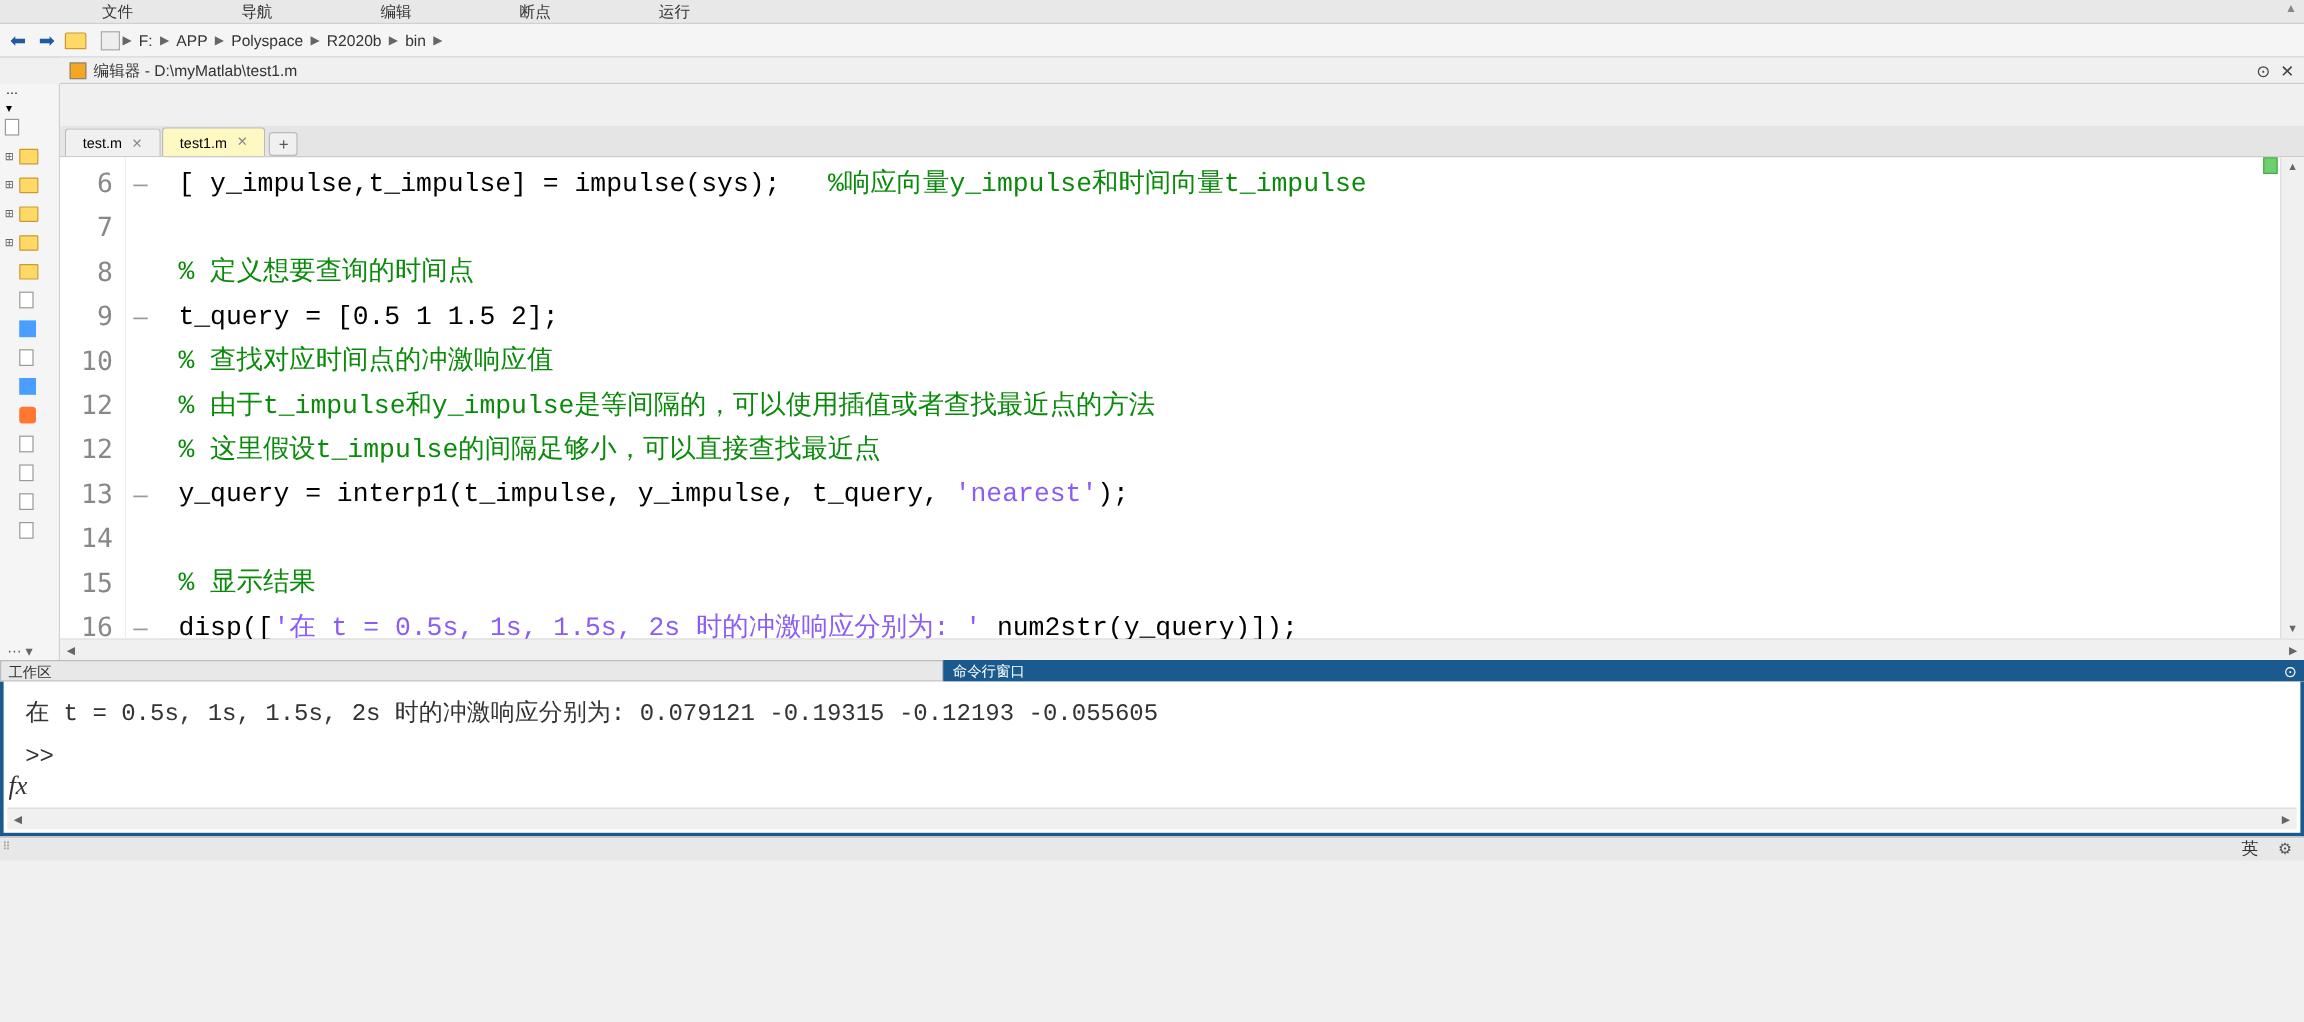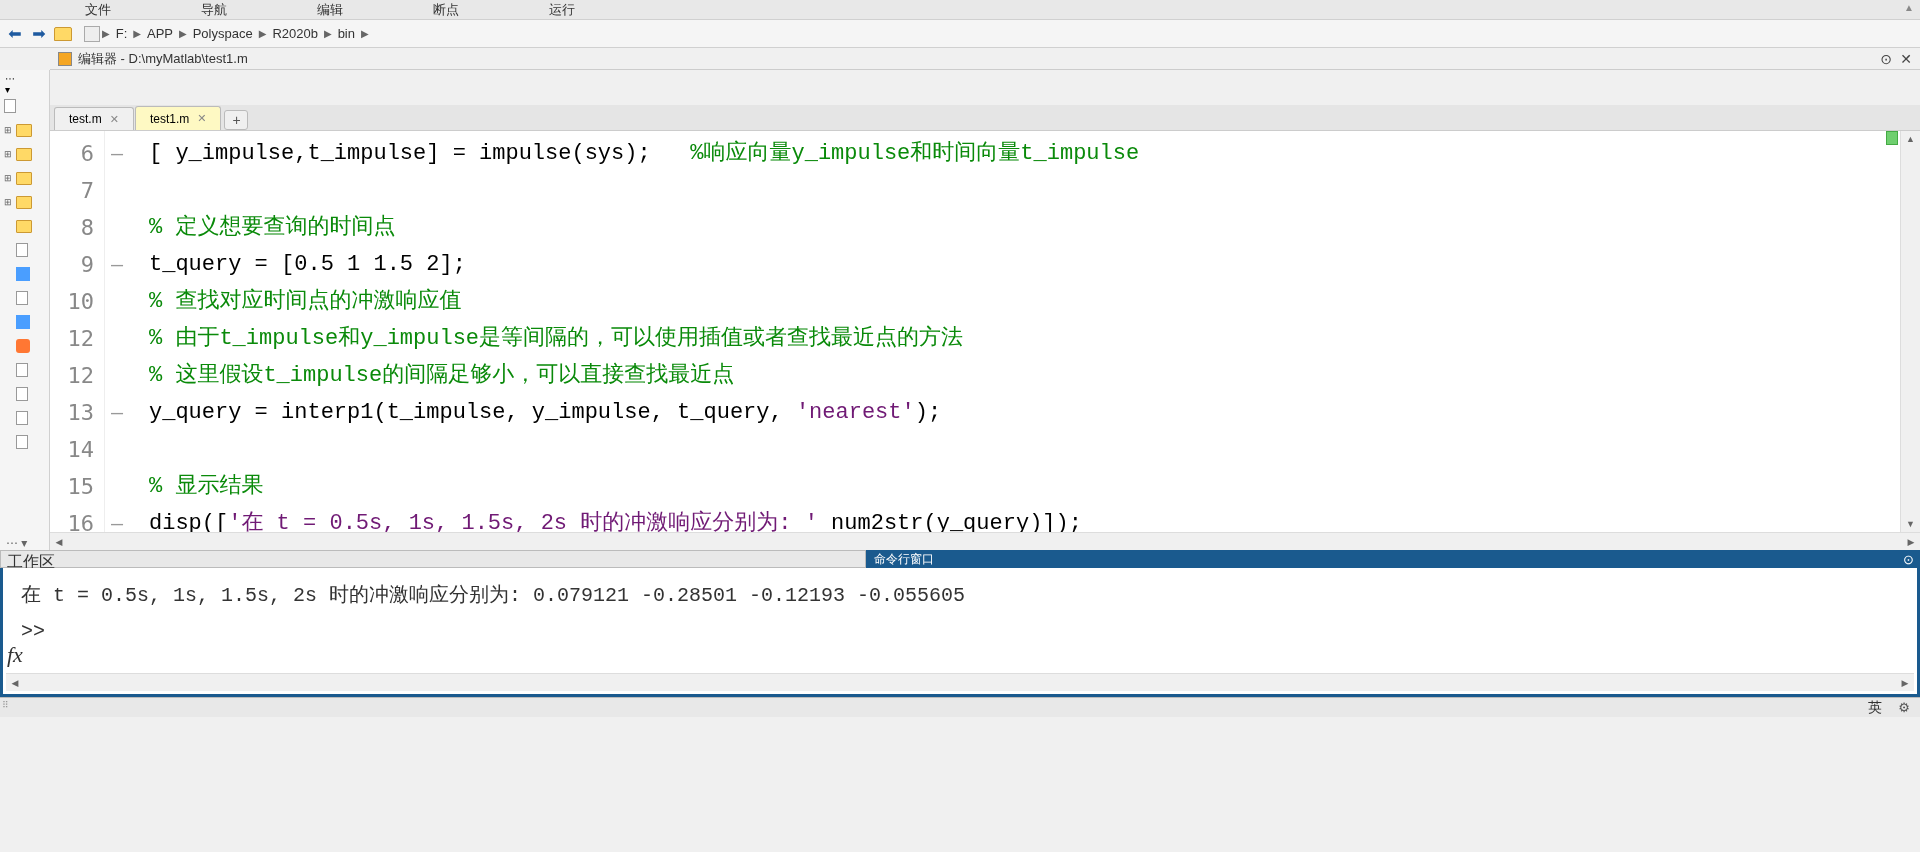--- a/index.html
+++ b/index.html
@@ -41,32 +41,32 @@
     .tab.active { background: #fef9c3; height: 24px; }
     .tab-close { font-size: 11px; color: #888; cursor: pointer; }
     .tab-add { width: 24px; height: 20px; display: flex; align-items: center; justify-content: center; background: #f0f0f0; border: 1px solid #bbb; border-radius: 3px; cursor: pointer; color: #555; margin-left: 2px; font-size: 14px; }
     
     .code-area { flex: 1; display: flex; overflow: hidden; position: relative; }
     .line-numbers { width: 55px; background: #fff; text-align: right; padding: 4px 10px 4px 4px; font-family: Consolas, monospace; font-size: 22px; color: #888; border-right: 1px solid #eee; line-height: 37px; }
     .line-markers { width: 32px; background: #fff; padding: 4px 6px; font-family: Consolas, monospace; font-size: 20px; color: #999; line-height: 37px; }
     .code-content { flex: 1; padding: 4px 12px; font-family: Consolas, "Courier New", monospace; font-size: 22px; line-height: 37px; white-space: pre; overflow: auto; }
     .code-line { height: 37px; }
     .c-comment { color: #0a8a0a; }
-    .c-string { color: #701a75; }
+    .c-string { color: #8b5cf6; }
     .c-default { color: #000; }
     
     .code-scrollbar { width: 20px; background: #f0f0f0; border-left: 1px solid #ddd; position: relative; }
     .scrollbar-box { position: absolute; top: 0; right: 22px; width: 12px; height: 14px; background: #6fcf6f; border: 1px solid #4a4; }
     .scroll-arrow { width: 100%; height: 16px; display: flex; align-items: center; justify-content: center; font-size: 9px; color: #666; cursor: pointer; }
     
     .h-scrollbar { height: 18px; background: #f0f0f0; border-top: 1px solid #ddd; display: flex; }
     .h-scroll-arrow { width: 18px; display: flex; align-items: center; justify-content: center; font-size: 9px; color: #666; cursor: pointer; }
     
     .workspace-row { display: flex; height: 18px; }
-    .workspace-panel { width: 866px; background: #e8e8e8; border: 1px solid #bbb; font-size: 16px; padding: 1px 6px; color: #333; }
+    .workspace-panel { width: 786px; background: #e8e8e8; border: 1px solid #bbb; font-size: 12px; padding: 1px 6px; color: #333; }
     .command-title { flex: 1; background: #1a5a8e; color: #fff; font-size: 12px; padding: 1px 8px; display: flex; align-items: center; position: relative; }
     .cmd-dropdown { position: absolute; right: 6px; font-size: 13px; cursor: pointer; }
     
     .command-window { background: #fff; border: 3px solid #1a5a8e; border-top: none; height: 129px; display: flex; flex-direction: column; position: relative; }
     .command-content { flex: 1; padding: 10px 18px; font-family: Consolas, "Courier New", monospace; font-size: 20px; line-height: 36px; color: #333; overflow: auto; }
     .fx-badge { position: absolute; left: 4px; bottom: 26px; font-style: italic; font-size: 22px; font-family: serif; color: #333; }
     
     .cmd-scrollbar { height: 18px; background: #f0f0f0; border-top: 1px solid #ddd; display: flex; margin: 0 3px 3px 3px; }
     
     .bottom-bar { height: 20px; background: #e8e8e8; border-top: 1px solid #bbb; position: relative; }
@@ -244,21 +244,21 @@
 <div class="workspace-row">
   <div class="workspace-panel">工作区</div>
   <div class="command-title">
     <span>命令行窗口</span>
     <span class="cmd-dropdown">⊙</span>
   </div>
 </div>
 
 <div class="command-window">
   <div class="command-content" id="cmd-body">
-      <div>在 t = 0.5s, 1s, 1.5s, 2s 时的冲激响应分别为: 0.079121     -0.28501     -0.12193    -0.055605</div>
+      <div>在 t = 0.5s, 1s, 1.5s, 2s 时的冲激响应分别为: 0.079121     -0.19315     -0.12193    -0.055605</div>
       <div>&gt;&gt; </div>
     </div>
   <span class="fx-badge">fx</span>
   <div class="cmd-scrollbar">
     <div class="h-scroll-arrow">◀</div>
     <div style="flex:1"></div>
     <div class="h-scroll-arrow">▶</div>
   </div>
 </div>
 

